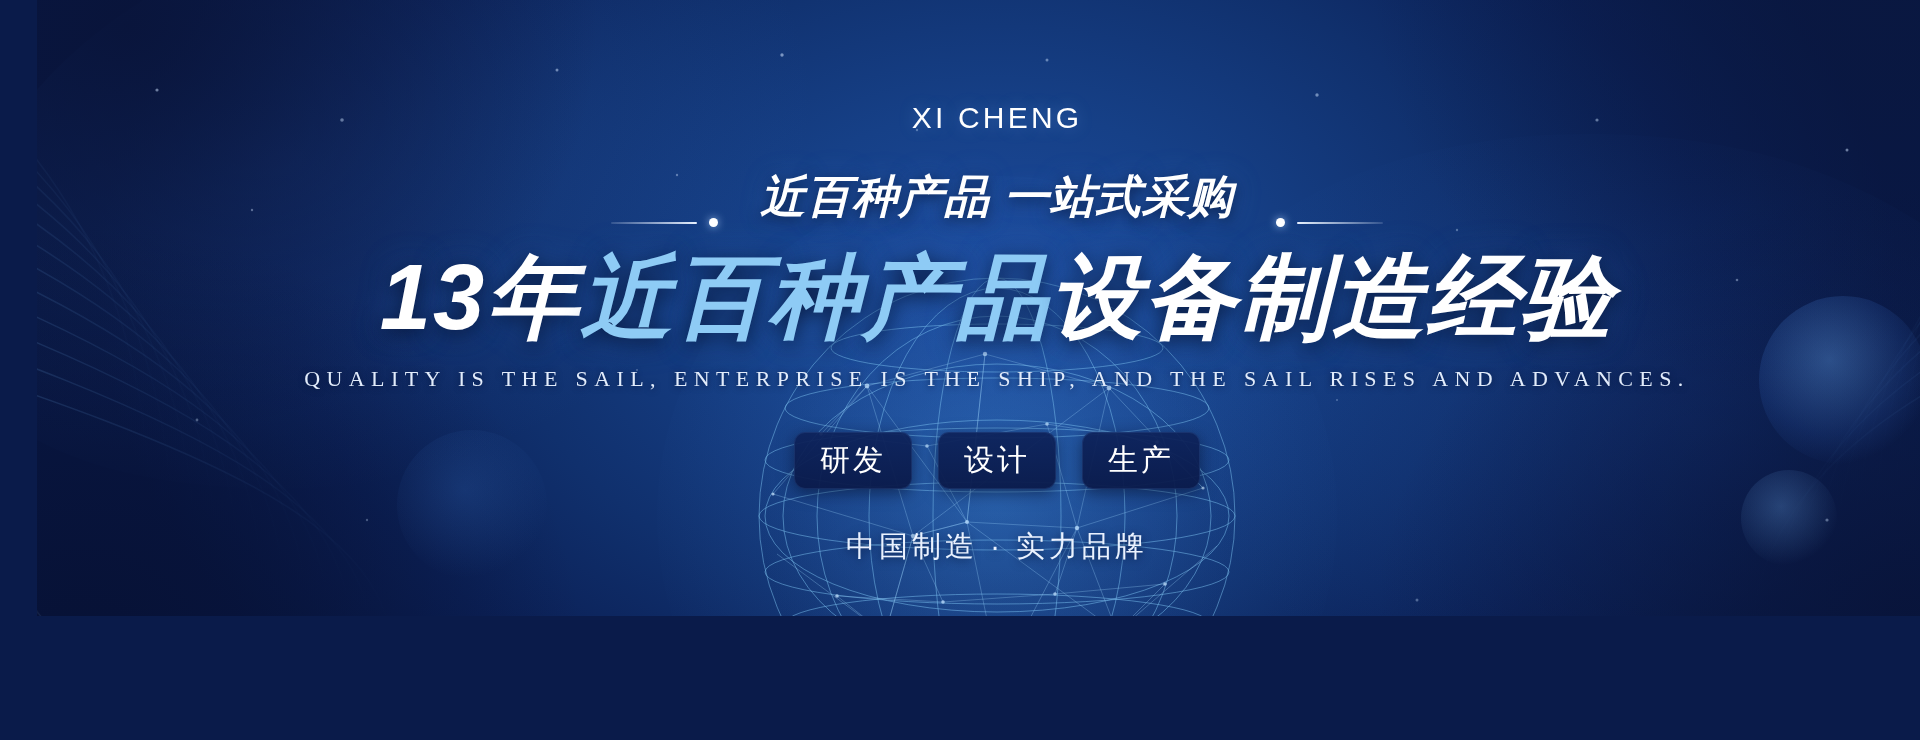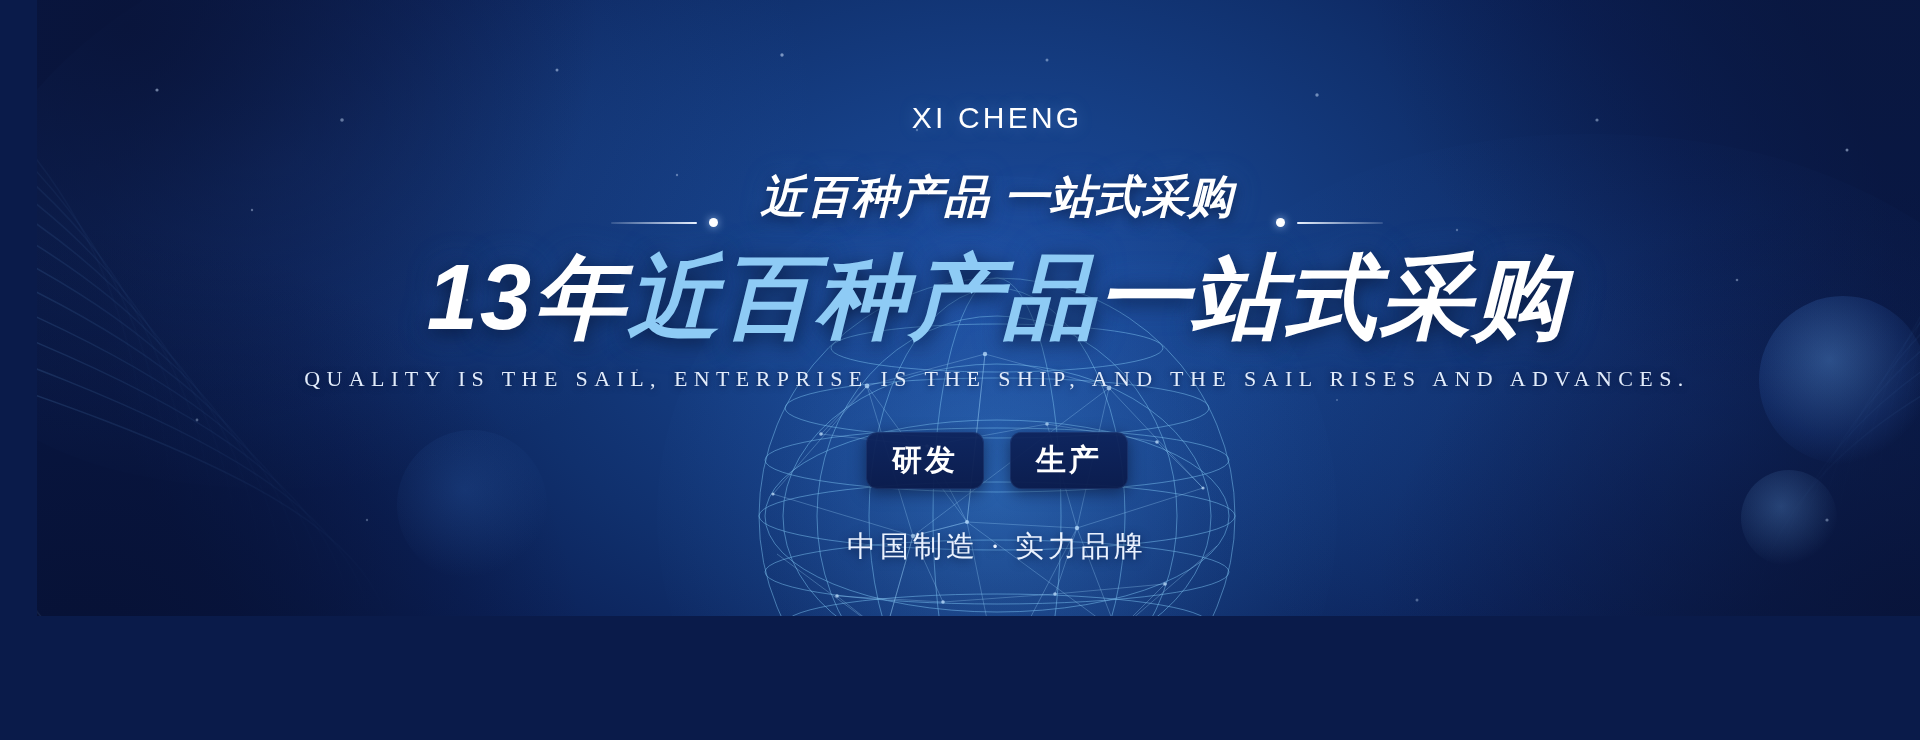--- a/index.html
+++ b/index.html
@@ -103,29 +103,28 @@
     text-shadow:0 1px 6px rgba(5,20,58,.8);
   }
 
   .pills { display:flex; gap:26px; margin-top:40px; }
   .pill {
     min-width:118px; height:57px;
     display:flex; align-items:center; justify-content:center;
     padding:0 24px;
     background:linear-gradient(180deg, rgba(13,34,90,.93) 0%, rgba(10,26,74,.95) 100%);
     border-radius:11px;
-    font-size:30px; font-weight:700; color:#ffffff; letter-spacing:3px;
+    font-size:30px; font-weight:400; color:#ffffff; letter-spacing:3px;
     box-shadow:0 4px 16px rgba(3,12,40,.55), inset 0 0 0 1px rgba(90,150,230,.14);
   }
 
   .footline {
     margin-top:38px;
     font-size:29px; font-weight:400; color:#eaf2ff; letter-spacing:4px;
     text-shadow:0 2px 10px rgba(5,20,58,.8);
-    font-family:Liberation Serif, serif;
   }
 </style>
 </head>
 <body>
 
 <div id="banner">
 
   <div class="layer">
 
     <div class="ribbon-a"></div>
@@ -313,25 +312,26 @@
         <span class="dot"></span>
       </span>
       <span class="subtitle">近百种产品 一站式采购</span>
       <span class="deco right">
         <span class="dot"></span>
         <span class="bar"></span>
       </span>
     </div>
 
     <div class="headline">
-      <span class="w">13年</span><span class="hl">近百种产品</span><span class="w">一站式采购</span>
+      <span class="w">13年</span><span class="hl">近百种产品</span><span class="w">设备制造经验</span>
     </div>
 
     <div class="tagline-en">QUALITY IS THE SAIL, ENTERPRISE IS THE SHIP, AND THE SAIL RISES AND ADVANCES.</div>
 
     <div class="pills">
       <div class="pill">研发</div>
+      <div class="pill">设计</div>
       <div class="pill">生产</div>
     </div>
 
     <div class="footline">中国制造 · 实力品牌</div>
   </div>
 </div>
 
 </body></html>

